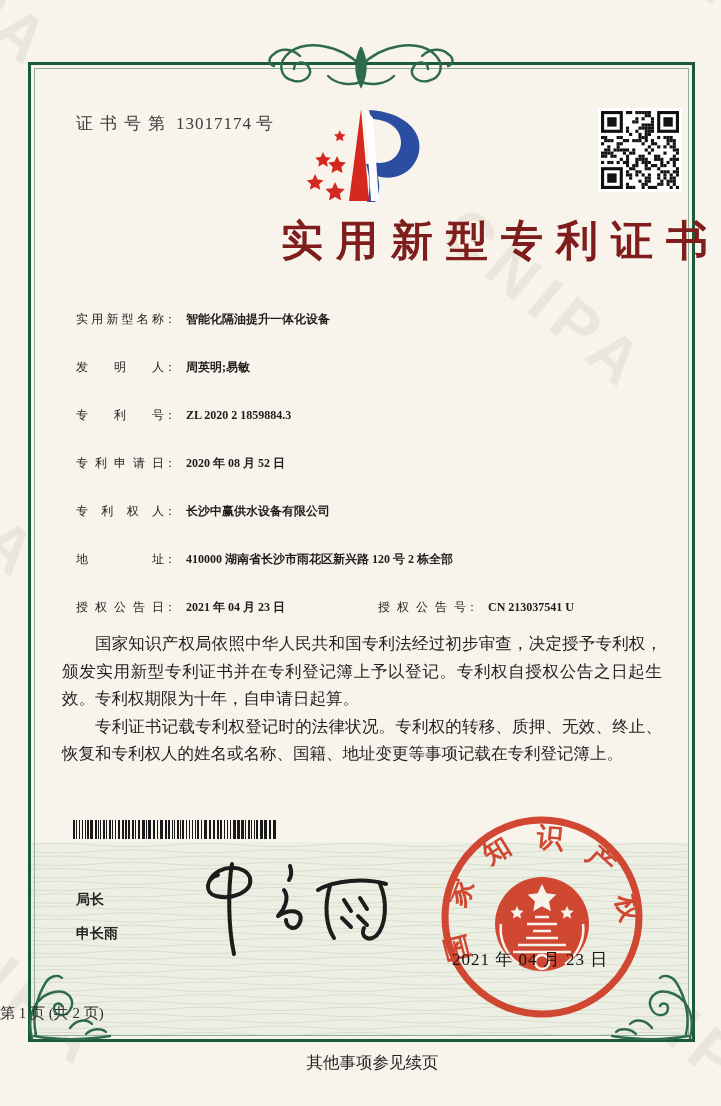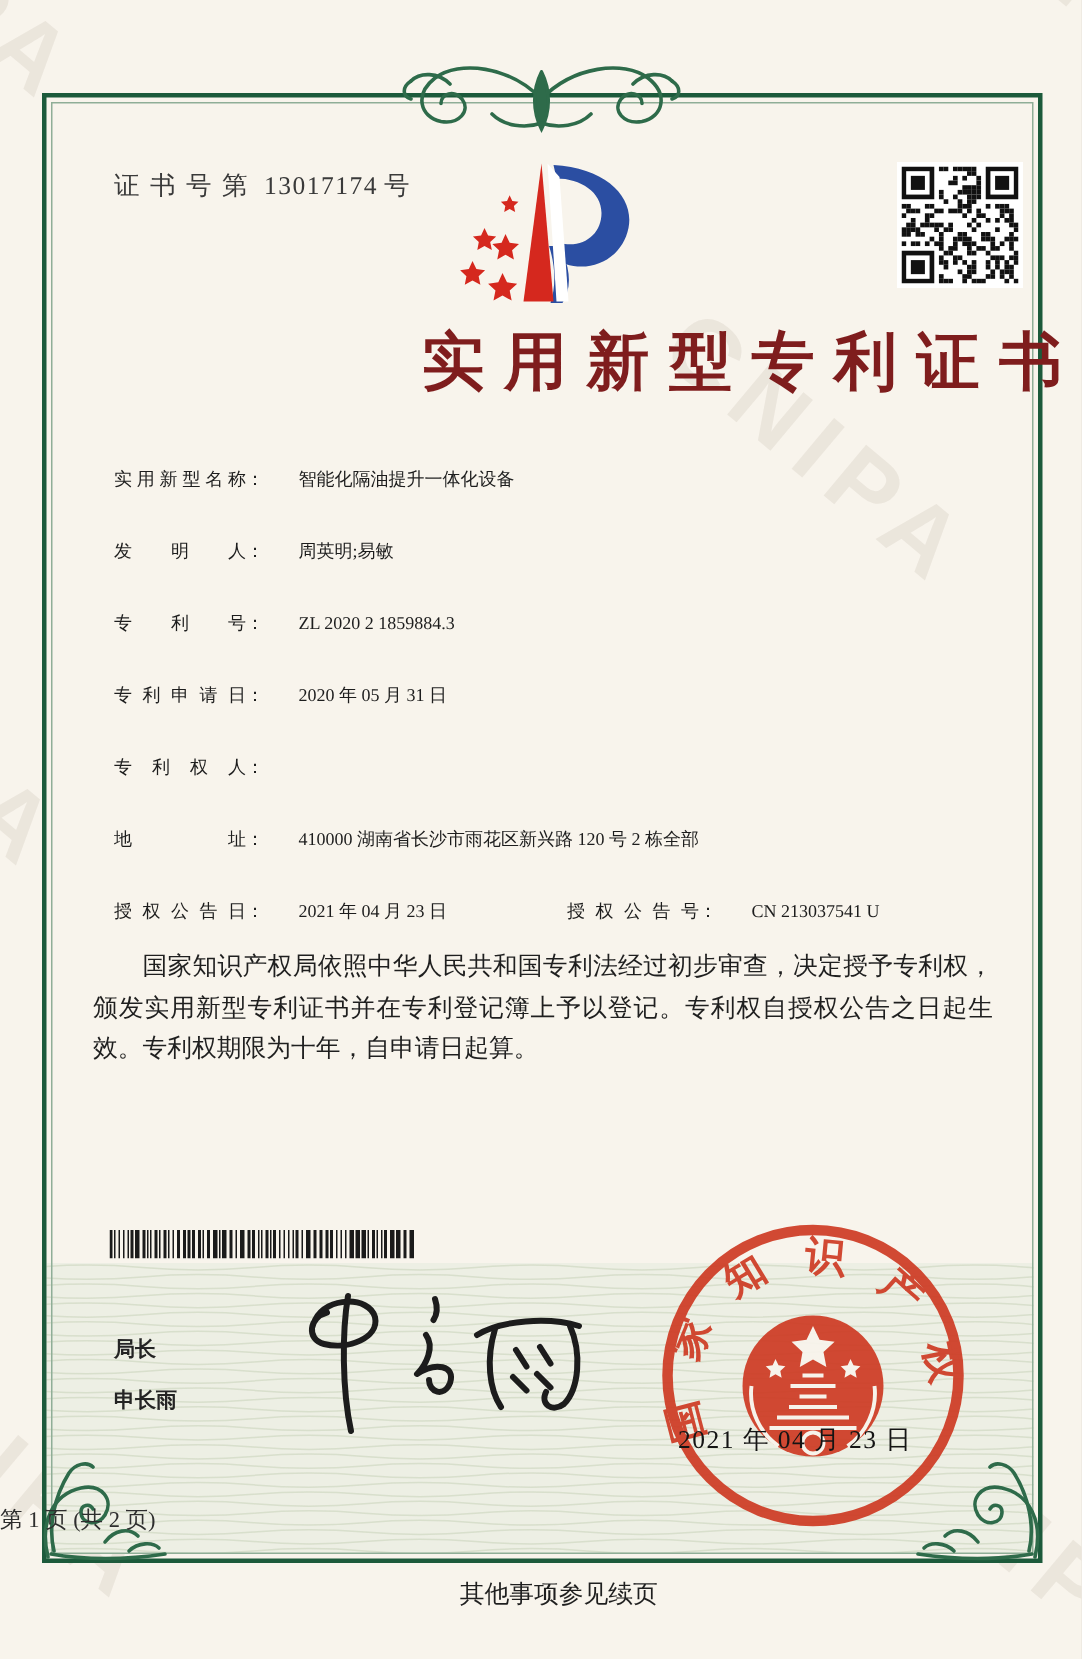--- a/index.html
+++ b/index.html
@@ -17,21 +17,21 @@
   .logo{position:absolute;left:293px;top:104px;}
   .qr{position:absolute;left:598px;top:108px;background:#fff;padding:3px;}
   .title{position:absolute;left:0;top:213px;width:100%;text-align:right;
       font-size:42px;font-weight:600;letter-spacing:13px;color:#7f1d1d;text-indent:13px;}
   .fields{position:absolute;left:76px;top:308px;width:580px;font-size:12px;color:#1d1d1d;}
   .frow{line-height:22px;margin-bottom:26px;display:flex;}
   .fgroup{display:flex;}
   .fgroup.first{width:302px;flex:none;}
   .flabel{display:inline-block;width:88px;text-align:justify;text-align-last:justify;flex:none;}
   .fcolon{flex:none;}
-  .fvalue{margin-left:23px;white-space:nowrap;}
+  .fvalue{margin-left:10px;white-space:nowrap;font-weight:bold;}
   .paras{position:absolute;left:62px;top:630px;width:600px;font-size:16.5px;
       line-height:27.5px;text-align:justify;color:#1f1f1f;}
   .paras p{margin:0;text-indent:2em;}
   .band{position:absolute;left:31px;top:842px;width:658px;height:194px;background:#edefe4;}
   .barcode{position:absolute;left:73px;top:820px;}
   .officer{position:absolute;left:76px;top:882px;font-family:"Liberation Sans","DejaVu Sans",sans-serif;
       font-size:14px;font-weight:600;color:#242424;line-height:34px;}
   .sig{position:absolute;left:188px;top:850px;}
   .seal{position:absolute;left:437px;top:812px;}
   .seal-date{position:absolute;left:452px;top:948px;width:170px;font-size:17px;
@@ -362,25 +362,26 @@
         <span class="fvalue">周英明;易敏</span>
     </div>
     <div class="frow">
       <span class="flabel">专利号</span>
         <span class="fcolon">：</span>
         <span class="fvalue">ZL 2020 2 1859884.3</span>
     </div>
     <div class="frow">
       <span class="flabel">专利申请日</span>
         <span class="fcolon">：</span>
-        <span class="fvalue">2020 年 05 月 31 日</span>
+        <span class="fvalue">2020 年 08 月 52 日</span>
     </div>
     <div class="frow">
       <span class="flabel">专利权人</span>
         <span class="fcolon">：</span>
+        <span class="fvalue">长沙中赢供水设备有限公司</span>
     </div>
     <div class="frow">
       <span class="flabel">地址</span>
         <span class="fcolon">：</span>
         <span class="fvalue">410000 湖南省长沙市雨花区新兴路 120 号 2 栋全部</span>
     </div>
     <div class="frow">
       <span class="fgroup first">
         <span class="flabel">授权公告日</span>
           <span class="fcolon">：</span>
@@ -389,20 +390,21 @@
       <span class="fgroup">
         <span class="flabel">授权公告号</span>
           <span class="fcolon">：</span>
           <span class="fvalue">CN 213037541 U</span>
       </span>
     </div>
   </div>
 
   <div class="paras">
     <p>国家知识产权局依照中华人民共和国专利法经过初步审查，决定授予专利权，颁发实用新型专利证书并在专利登记簿上予以登记。专利权自授权公告之日起生效。专利权期限为十年，自申请日起算。</p>
+    <p>专利证书记载专利权登记时的法律状况。专利权的转移、质押、无效、终止、恢复和专利权人的姓名或名称、国籍、地址变更等事项记载在专利登记簿上。</p>
   </div>
 
   <svg class="barcode" id="barcode-svg" width="208" height="19">
       <rect x="0" y="0" width="2" height="19" fill="#1a1a1a"></rect>
       <rect x="3" y="0" width="1" height="19" fill="#1a1a1a"></rect>
       <rect x="6" y="0" width="1" height="19" fill="#1a1a1a"></rect>
       <rect x="9" y="0" width="1" height="19" fill="#1a1a1a"></rect>
       <rect x="12" y="0" width="1" height="19" fill="#1a1a1a"></rect>
       <rect x="14" y="0" width="2" height="19" fill="#1a1a1a"></rect>
       <rect x="17" y="0" width="3" height="19" fill="#1a1a1a"></rect>

